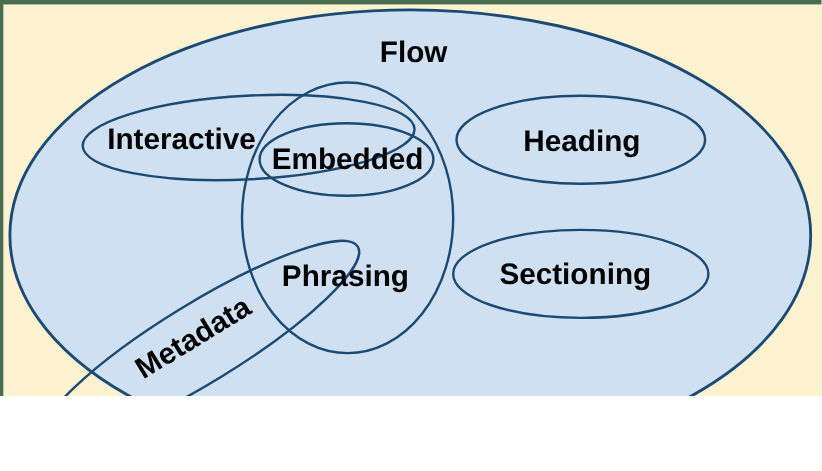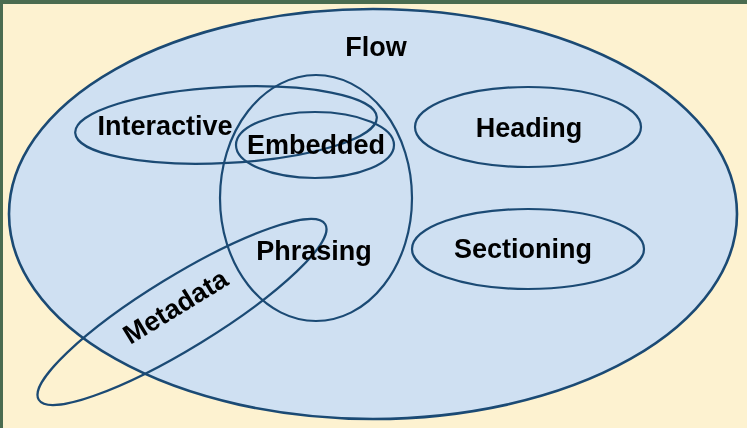--- a/index.html
+++ b/index.html
@@ -9,21 +9,21 @@
     --set-stroke: #1b4a74;
     --label-color: #000000;
   }
   * { margin: 0; padding: 0; box-sizing: border-box; }
   html, body {
     font-family: "Liberation Sans", sans-serif;
   }
   .screen {
     position: relative;
     width: 747px;
-    height: 428px;
+    height: 360px;
     background: var(--background-color, #fdf2d0);
     overflow: hidden;
   }
   .frame-top {
     position: absolute;
     top: 0; left: 0;
     width: 100%; height: 4px;
     background: var(--frame-border-color, #4a6c50);
     z-index: 3;
   }

